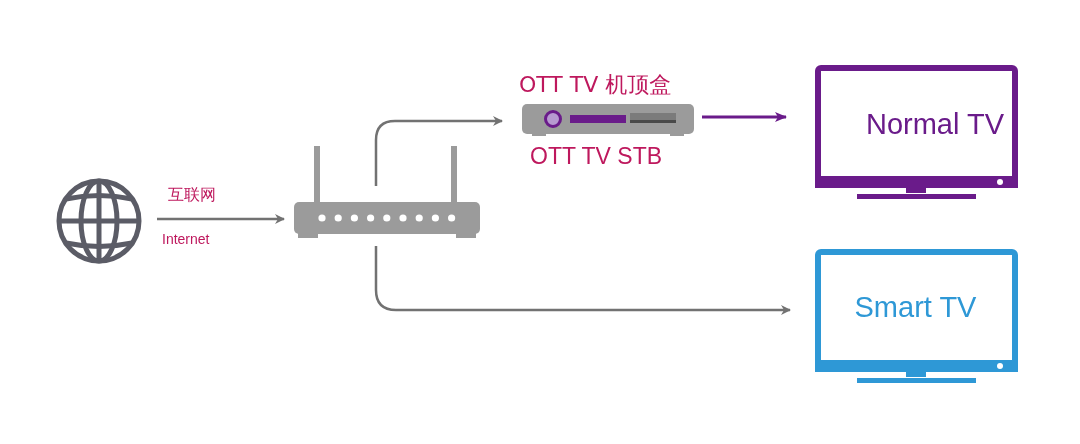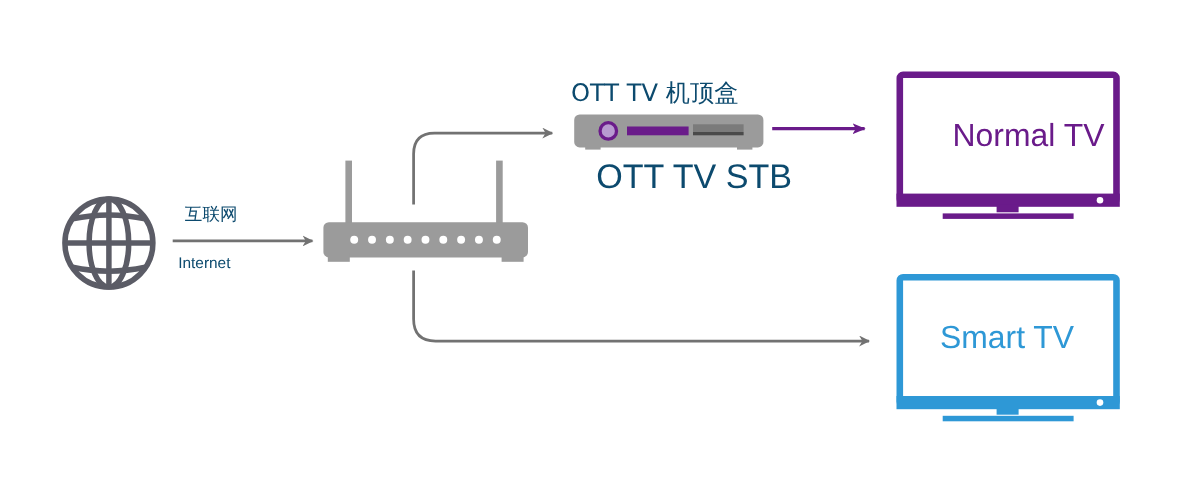--- a/index.html
+++ b/index.html
@@ -1,19 +1,19 @@
 <!DOCTYPE html>
 <html><head>
 <meta charset="utf-8">
 <style>
   html, body { margin: 0; padding: 0; background: #ffffff; }
   body { width: 1080px; height: 444px; position: relative; overflow: hidden;
          font-family: "Liberation Sans", "DejaVu Sans", sans-serif; }
   svg.diagram { position: absolute; left: 0; top: 0; }
-  .lbl { position: absolute; white-space: nowrap; color: #0c4a6e; }
+  .lbl { position: absolute; white-space: nowrap; color: #be185d; }
   .lbl-cn { font-family: "DejaVu Sans", sans-serif; }
   .tv-text { position: absolute; white-space: nowrap; text-align: center; }
 </style>
 </head>
 <body>
 
 <svg class="diagram" width="1080" height="444" viewBox="0 0 1080 444">
   <defs>
     <marker id="arrowGray" markerWidth="10" markerHeight="10" refX="9" refY="5" orient="auto" markerUnits="userSpaceOnUse">
       <path d="M0,0 L10,5 L0,10 L3,5 Z" fill="#727272"></path>
@@ -83,16 +83,16 @@
     <circle cx="1000" cy="366" r="3" fill="#ffffff"></circle>
     <rect x="906" y="370" width="20" height="7" fill="#2e98d6"></rect>
     <rect x="857" y="378" width="119" height="5" fill="#2e98d6"></rect>
   </g>
 </svg>
 
 <div class="lbl lbl-cn" style="left:168px; top:185px; font-size:16px;">互联网</div>
 <div class="lbl" style="left:162px; top:231px; font-size:14px;">Internet</div>
 
 <div class="lbl lbl-cn" style="left:519px; top:70px; font-size:22px;">OTT TV 机顶盒</div>
-<div class="lbl" style="left:542px; top:143px; font-size:31px;">OTT TV STB</div>
+<div class="lbl" style="left:530px; top:143px; font-size:23px;">OTT TV STB</div>
 
 <div class="tv-text" style="left:821px; top:108px; width:228px; font-size:29px; color:#6a1b8a;">Normal TV</div>
 <div class="tv-text" style="left:821px; top:291px; width:189px; font-size:29px; color:#2e98d6;">Smart TV</div>
 
 </body></html>

